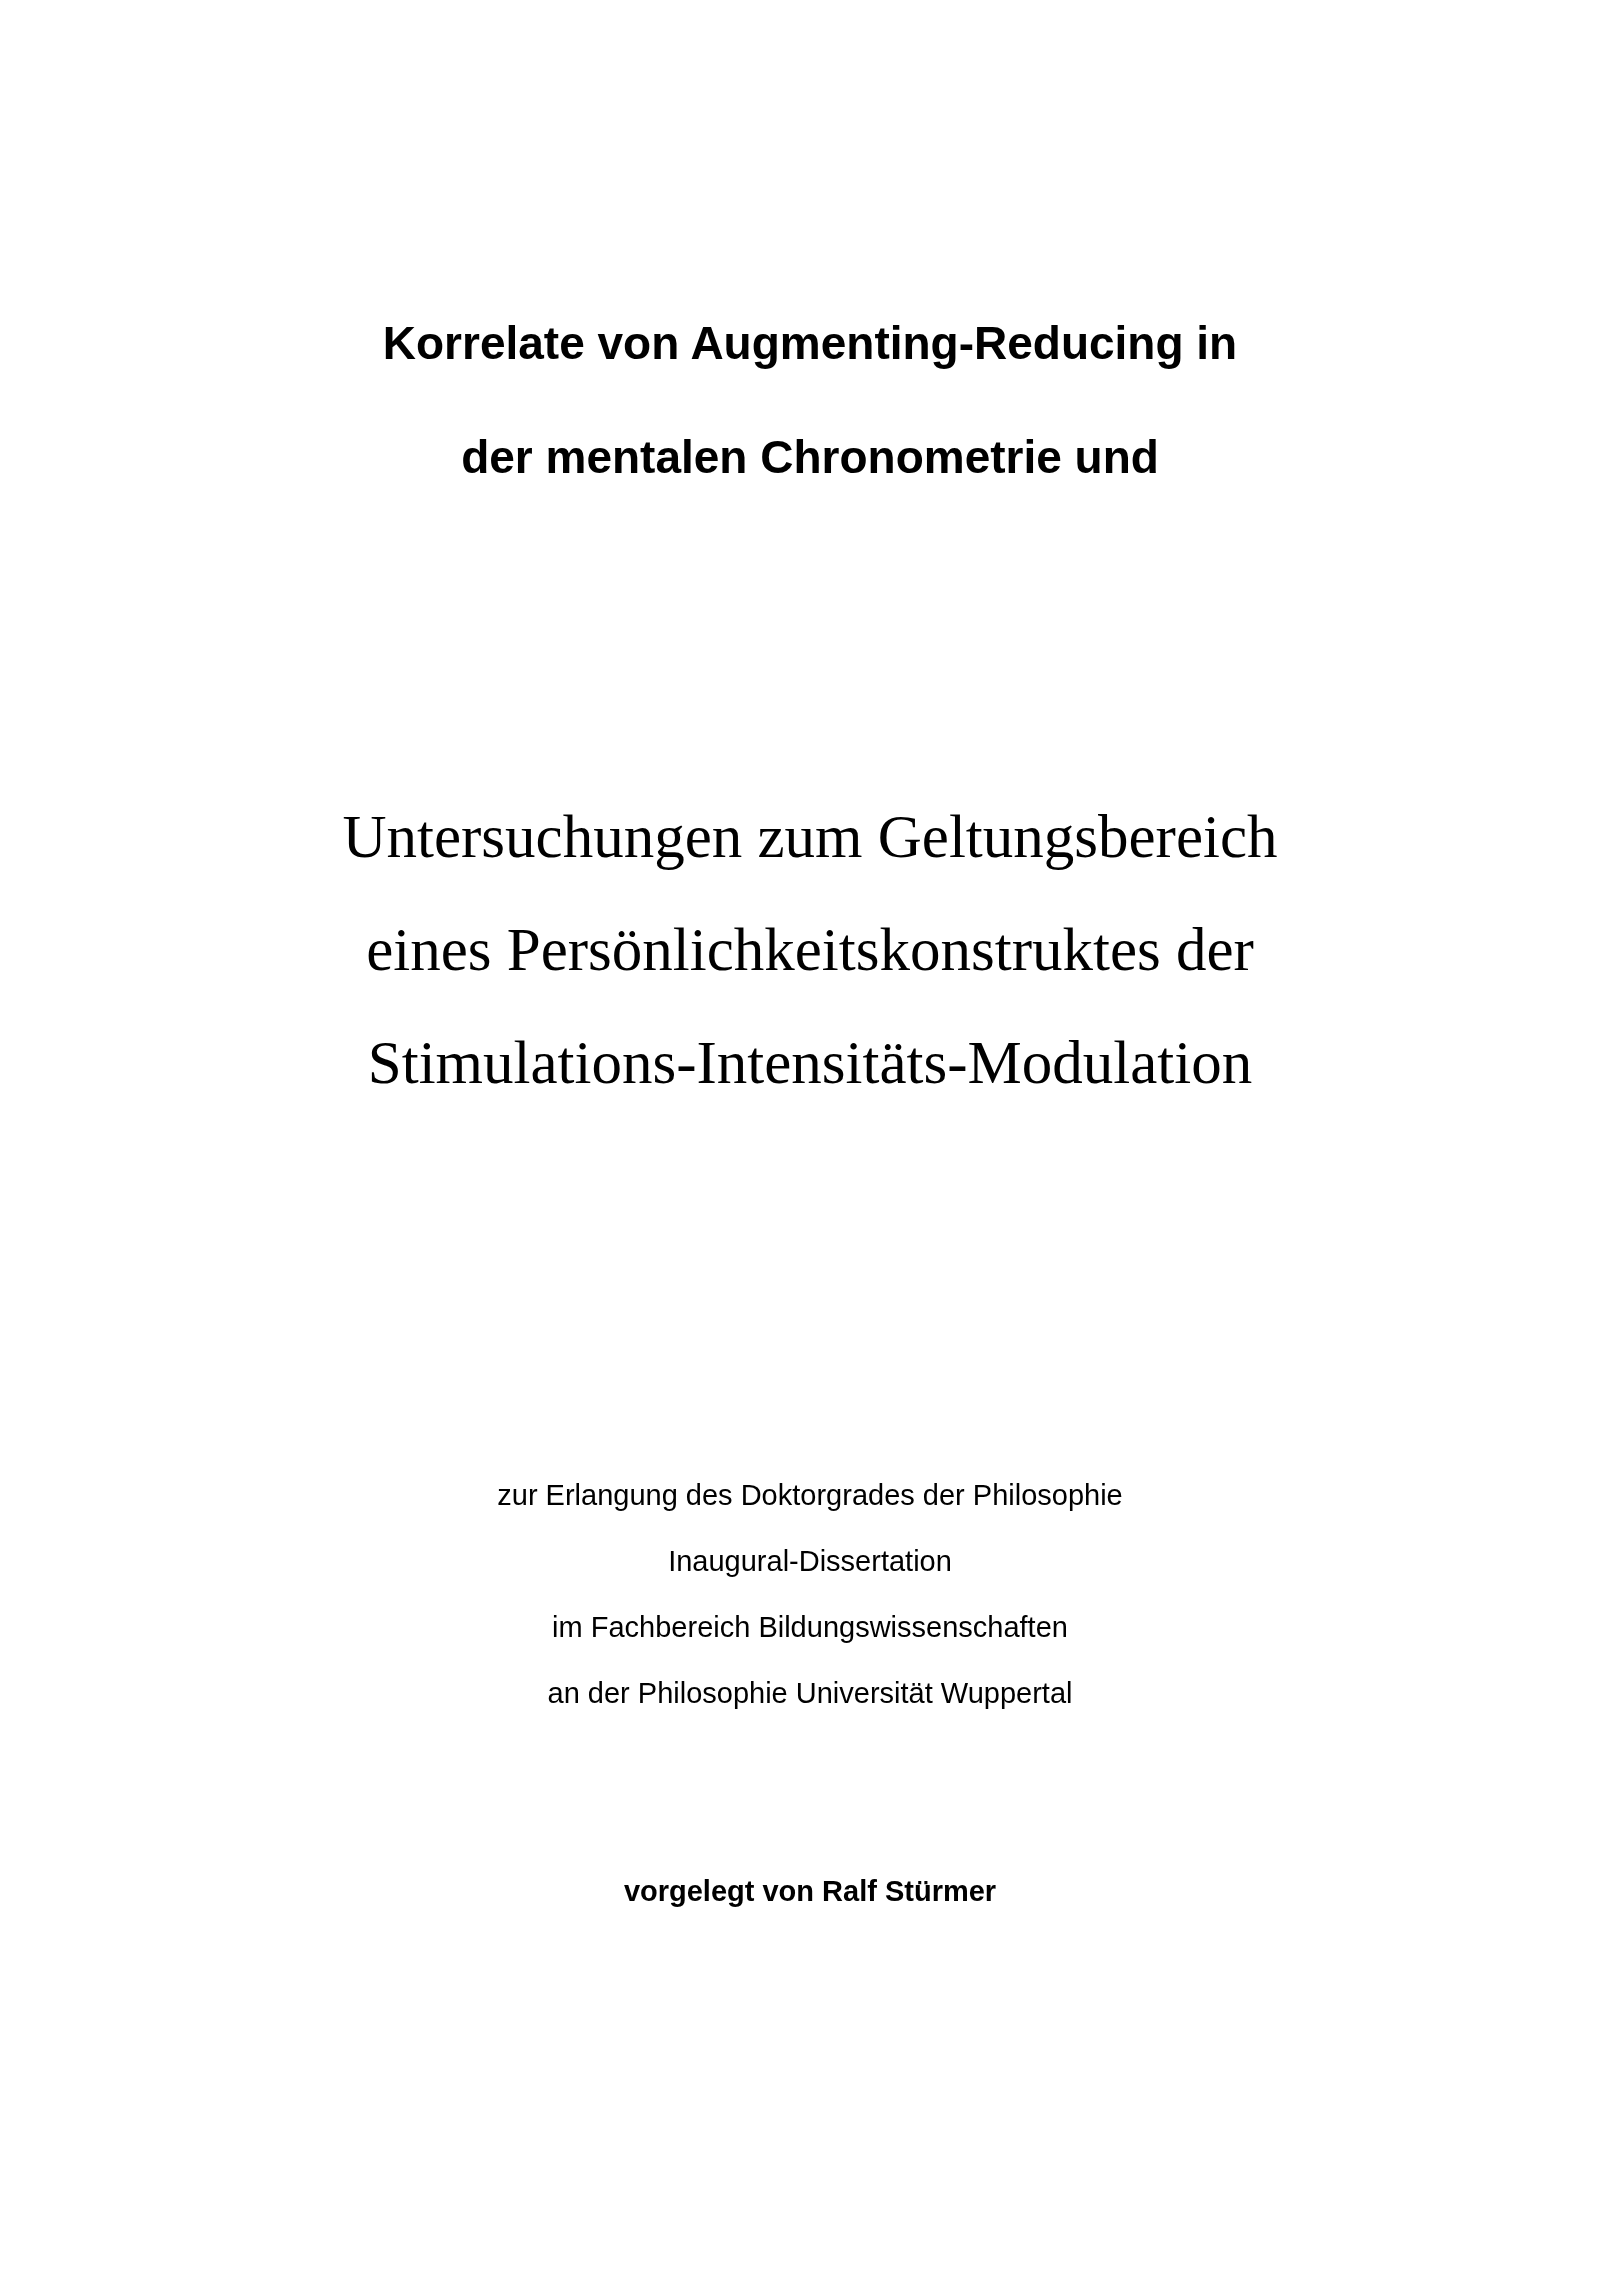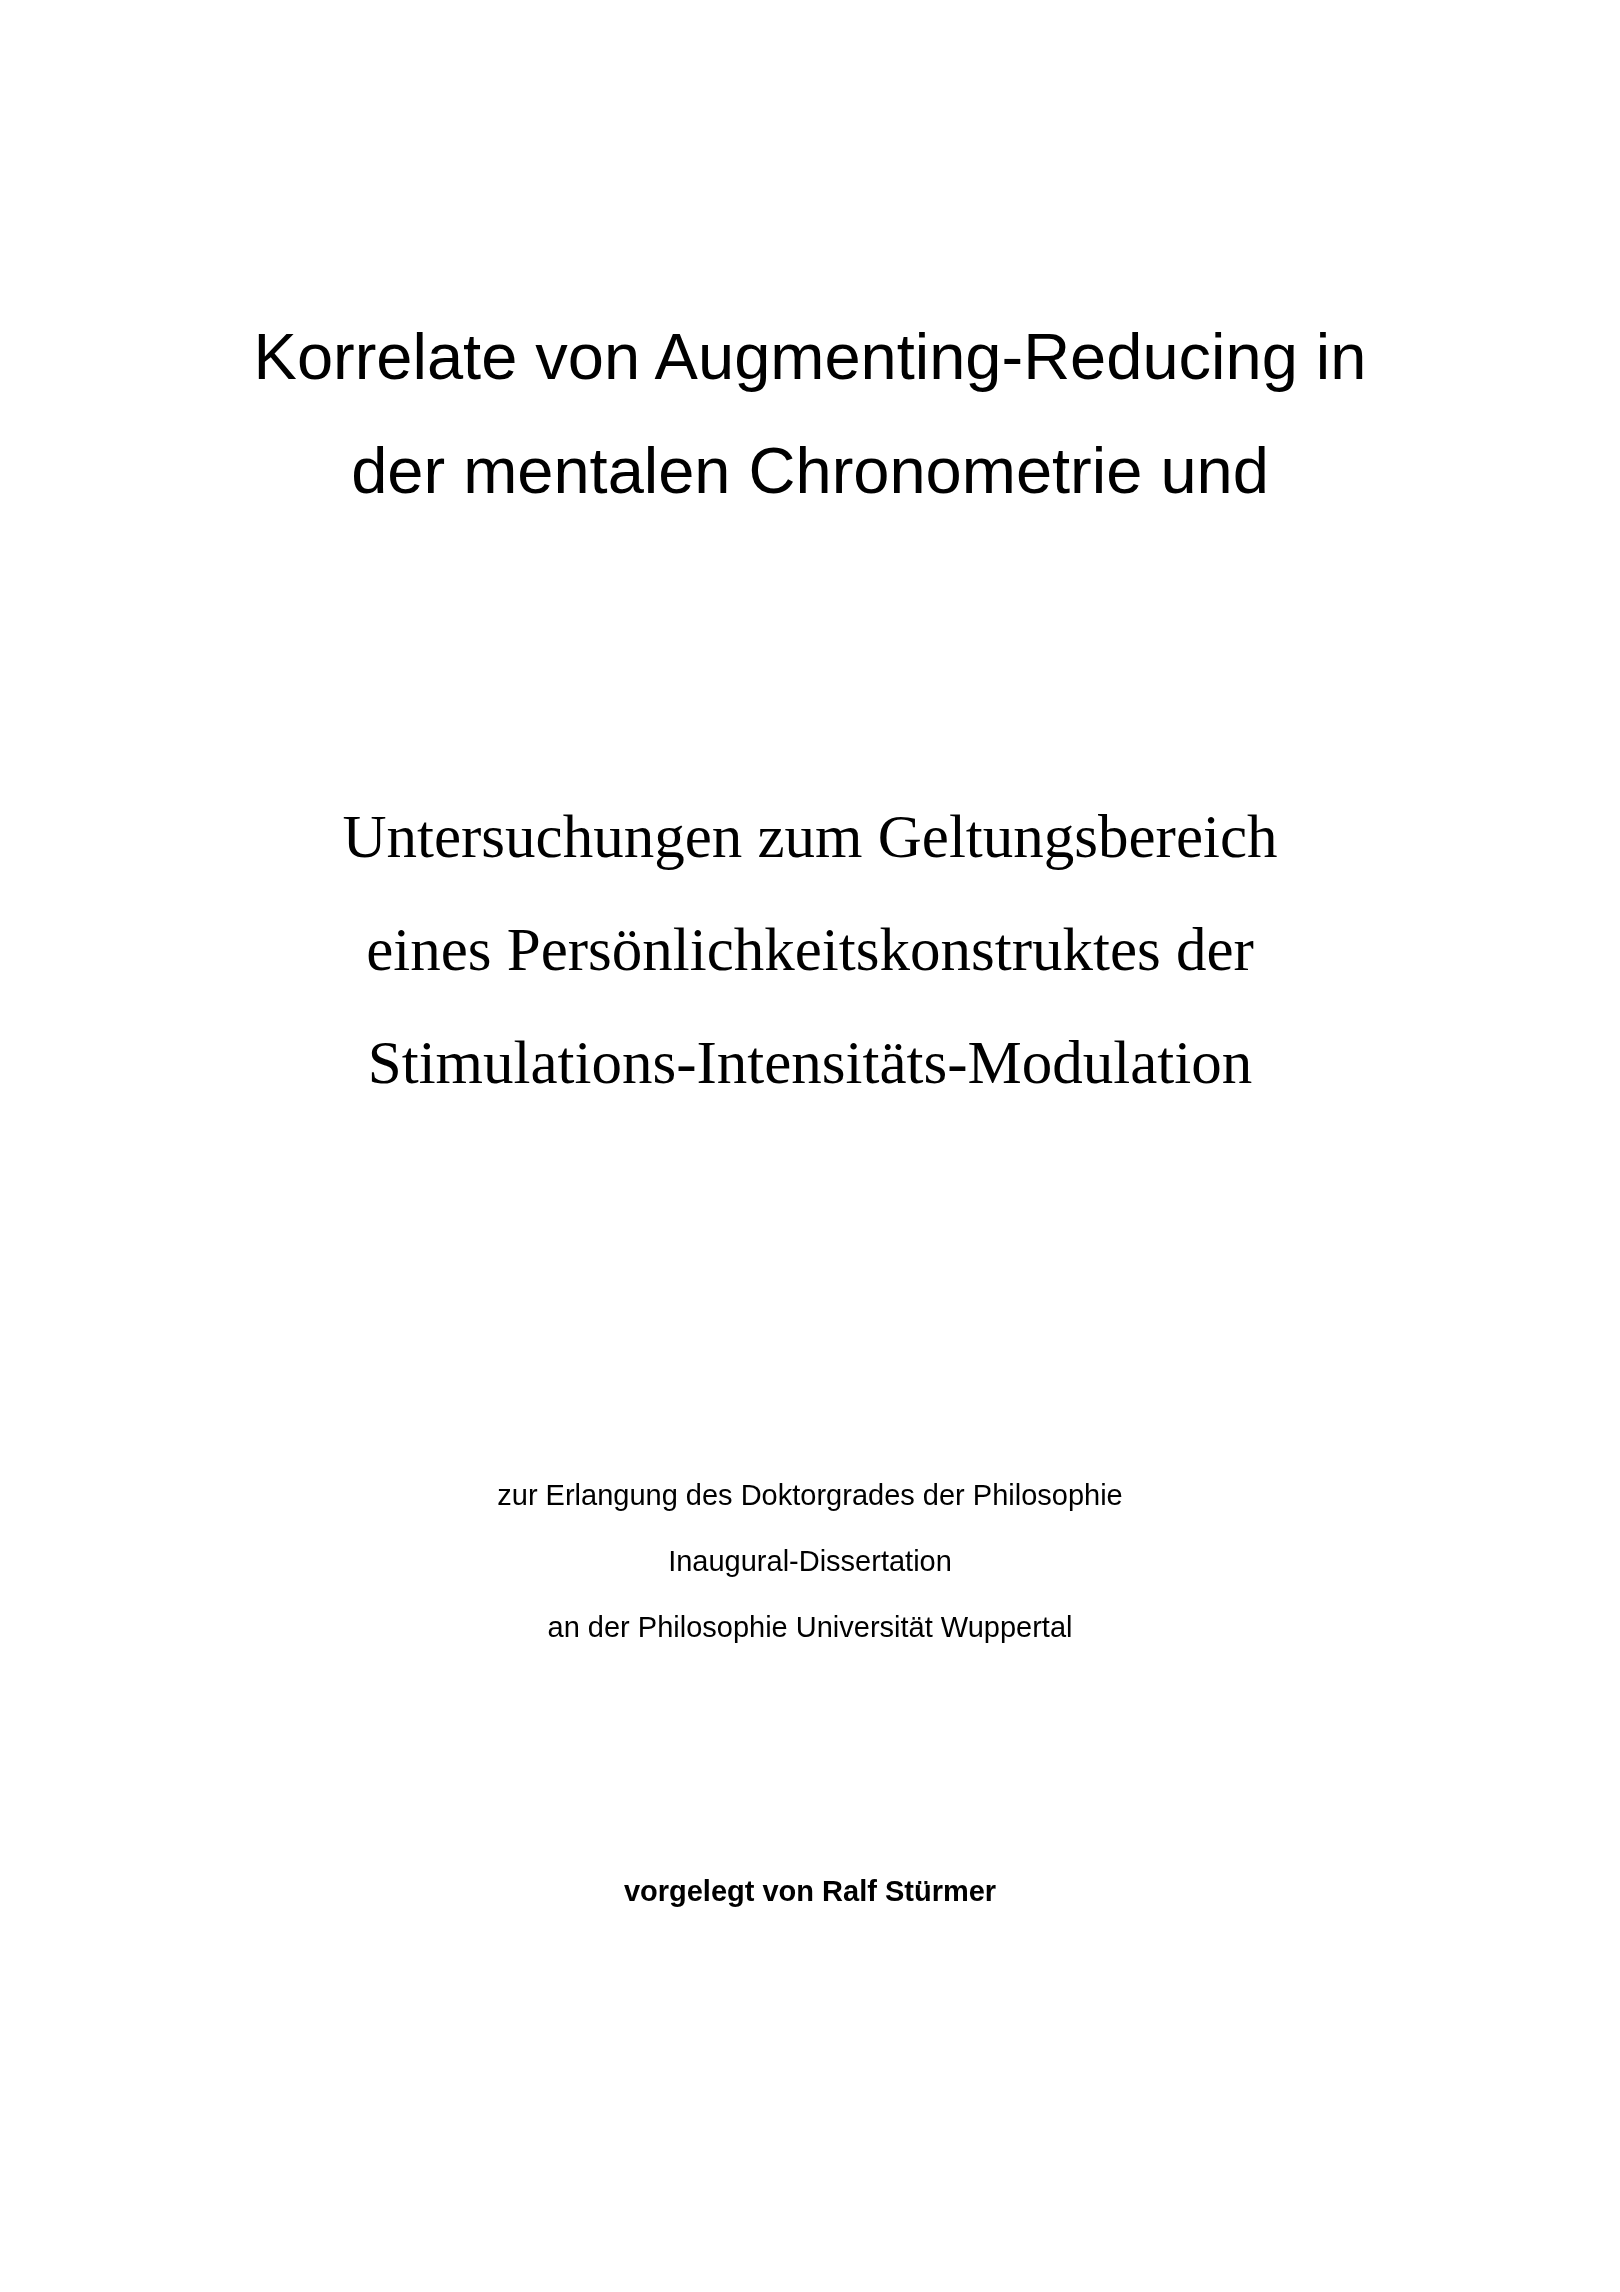--- a/index.html
+++ b/index.html
@@ -16,23 +16,23 @@
     font-family: "Liberation Sans", sans-serif;
     overflow: hidden;
   }
   .block {
     position: absolute;
     left: 0;
     width: 100%;
     text-align: center;
   }
   .title-block {
-    top: 300px;
-    font-size: 65px;
-    font-weight: normal;
+    top: 286px;
+    font-size: 46px;
+    font-weight: bold;
     line-height: 114px;
     letter-spacing: 0px;
   }
   .subtitle-block {
     top: 780px;
     font-size: 61px;
     font-weight: normal;
     line-height: 113px;
     font-family: Liberation Serif, serif;
   }
@@ -67,20 +67,21 @@
 
   <div class="block subtitle-block">
     <div>Untersuchungen zum Geltungsbereich</div>
     <div>eines Persönlichkeitskonstruktes der</div>
     <div>Stimulations-Intensitäts-Modulation</div>
   </div>
 
   <div class="block diss-block">
     <div>zur Erlangung des Doktorgrades der Philosophie</div>
     <div>Inaugural-Dissertation</div>
+    <div>im Fachbereich Bildungswissenschaften</div>
     <div>an der Philosophie Universität Wuppertal</div>
   </div>
 
   <div class="block author-block">
     <div>vorgelegt von Ralf Stürmer</div>
   </div>
 
 
 </div>
 

